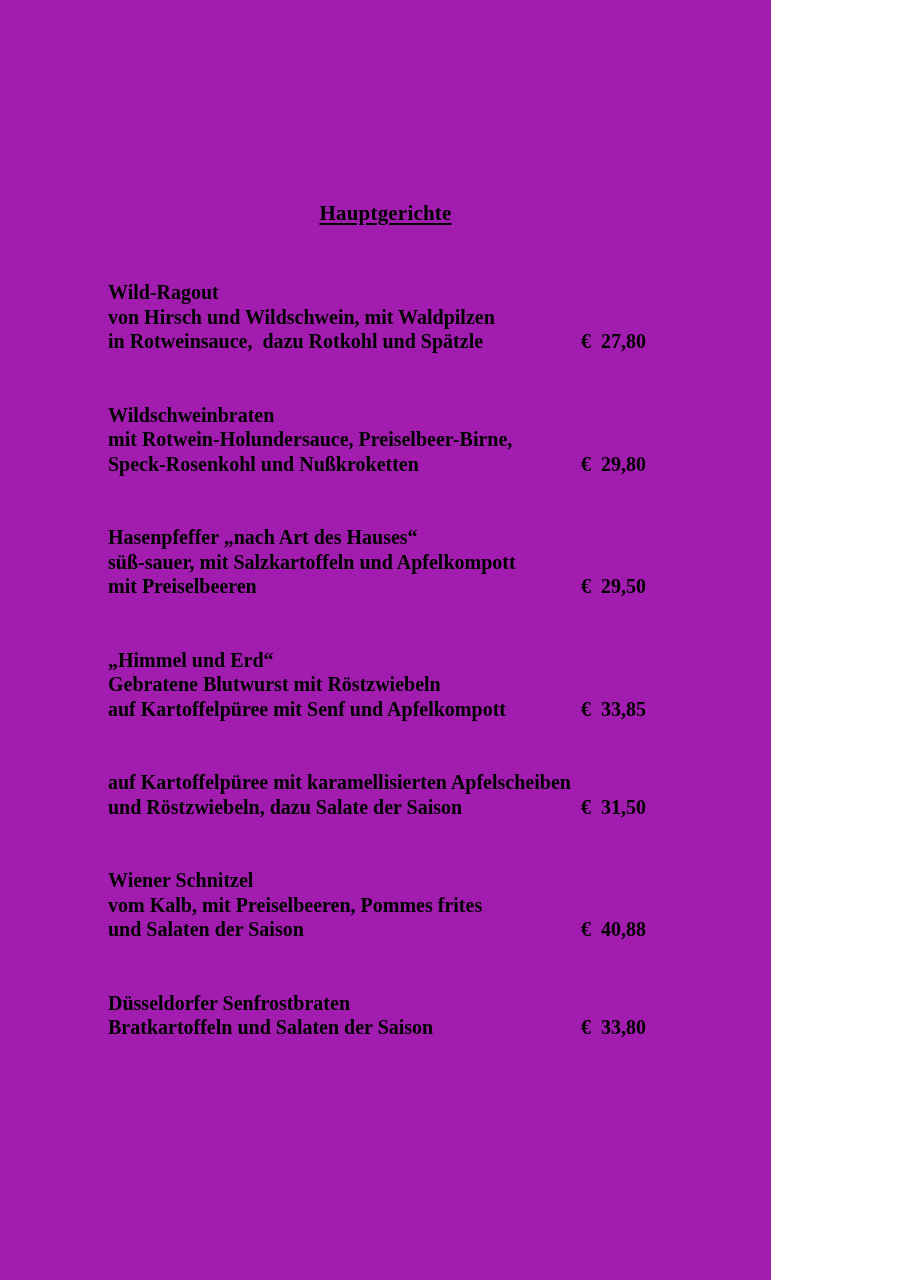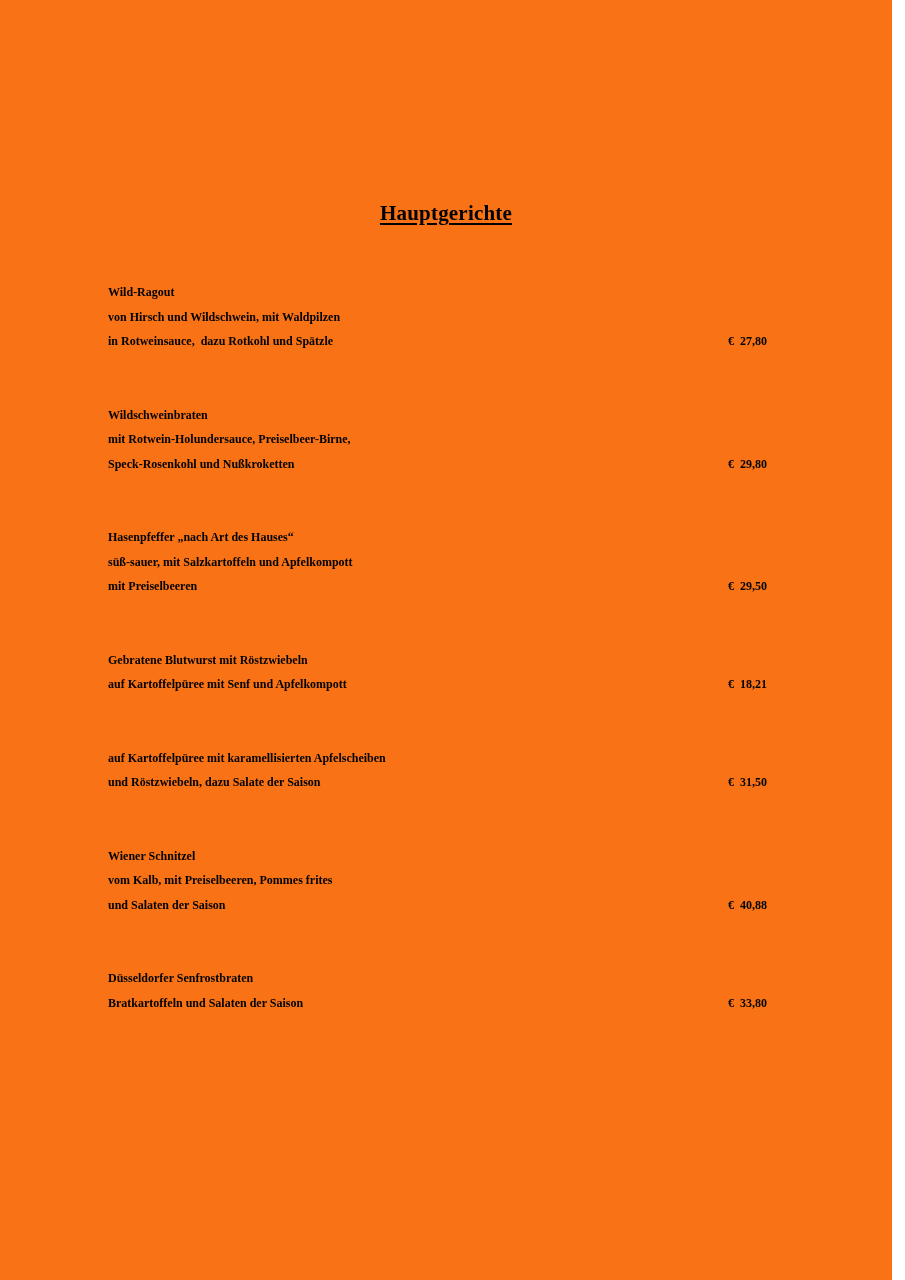--- a/index.html
+++ b/index.html
@@ -10,42 +10,42 @@
   body {
     width: 905px;
     height: 1280px;
     overflow: hidden;
     font-family: "Liberation Serif", "DejaVu Serif", serif;
     font-weight: bold;
     color: #000000;
     -webkit-font-smoothing: antialiased;
   }
   .page {
-    width: 892px;
+    width: 771px;
     height: 1280px;
     box-sizing: border-box;
-    background: #f97316;
+    background: #a21caf;
   }
   .section-title {
     margin: 0;
     padding-top: 200px;
     text-align: center;
     font-size: 21px;
     line-height: 26px;
     font-weight: bold;
     text-decoration: underline;
     text-underline-offset: 3px;
     letter-spacing: 0.2px;
   }
   .items {
     margin: 54px 125px 0 108px;
   }
   .menu-item {
     margin-bottom: 49px;
-    font-size: 12px;
+    font-size: 20px;
     line-height: 24.5px;
   }
   .item-name,
   .item-line,
   .item-price {
     white-space: pre; 
   }
   .item-row {
     display: flex;
     justify-content: space-between;
@@ -88,24 +88,25 @@
     <div class="menu-item">
       <div class="item-name">Hasenpfeffer „nach Art des Hauses“</div>
       <div class="item-line">süß-sauer, mit Salzkartoffeln und Apfelkompott</div>
       <div class="item-row">
         <span class="item-line">mit Preiselbeeren</span>
         <span class="item-price">€  29,50</span>
       </div>
     </div>
 
     <div class="menu-item">
+      <div class="item-name">„Himmel und Erd“</div>
       <div class="item-line">Gebratene Blutwurst mit Röstzwiebeln</div>
       <div class="item-row">
         <span class="item-line">auf Kartoffelpüree mit Senf und Apfelkompott</span>
-        <span class="item-price">€  18,21</span>
+        <span class="item-price">€  33,85</span>
       </div>
     </div>
 
     <div class="menu-item">
       <div class="item-line">auf Kartoffelpüree mit karamellisierten Apfelscheiben</div>
       <div class="item-row">
         <span class="item-line">und Röstzwiebeln, dazu Salate der Saison</span>
         <span class="item-price">€  31,50</span>
       </div>
     </div>

